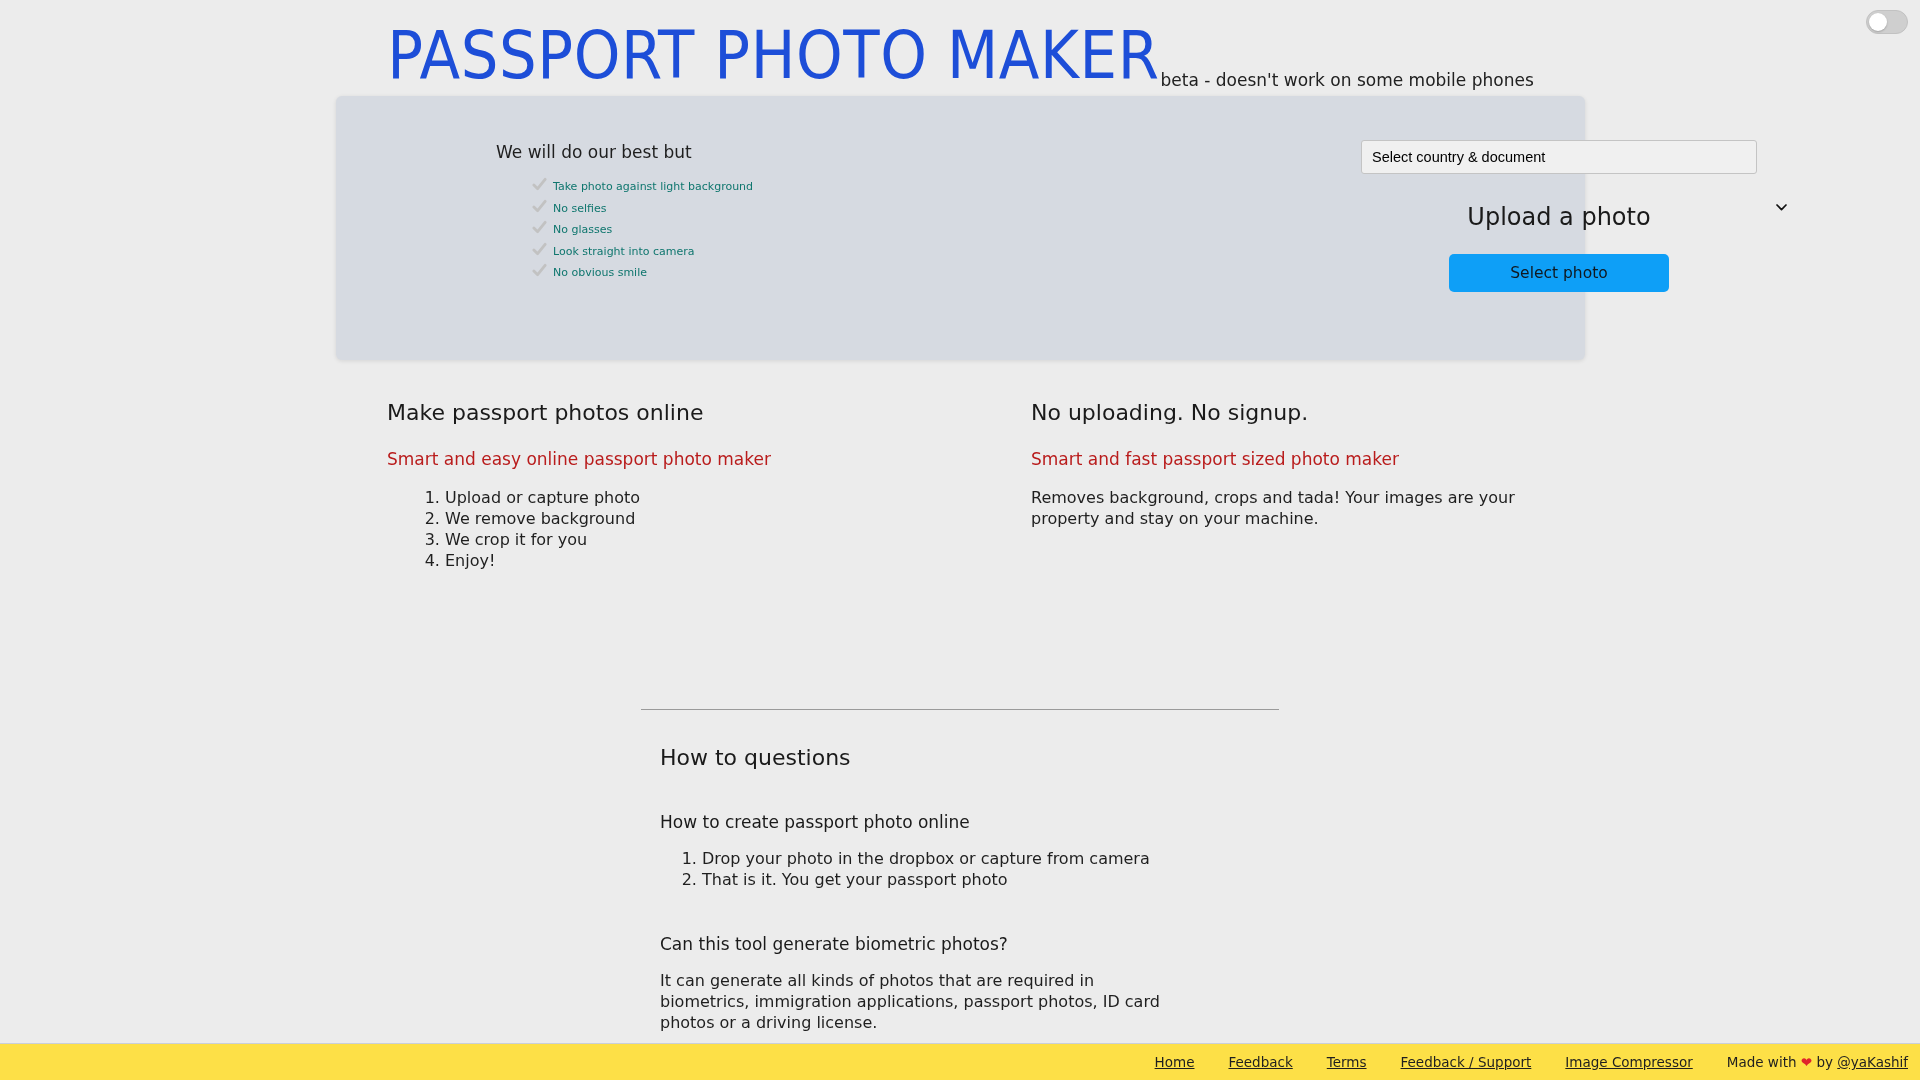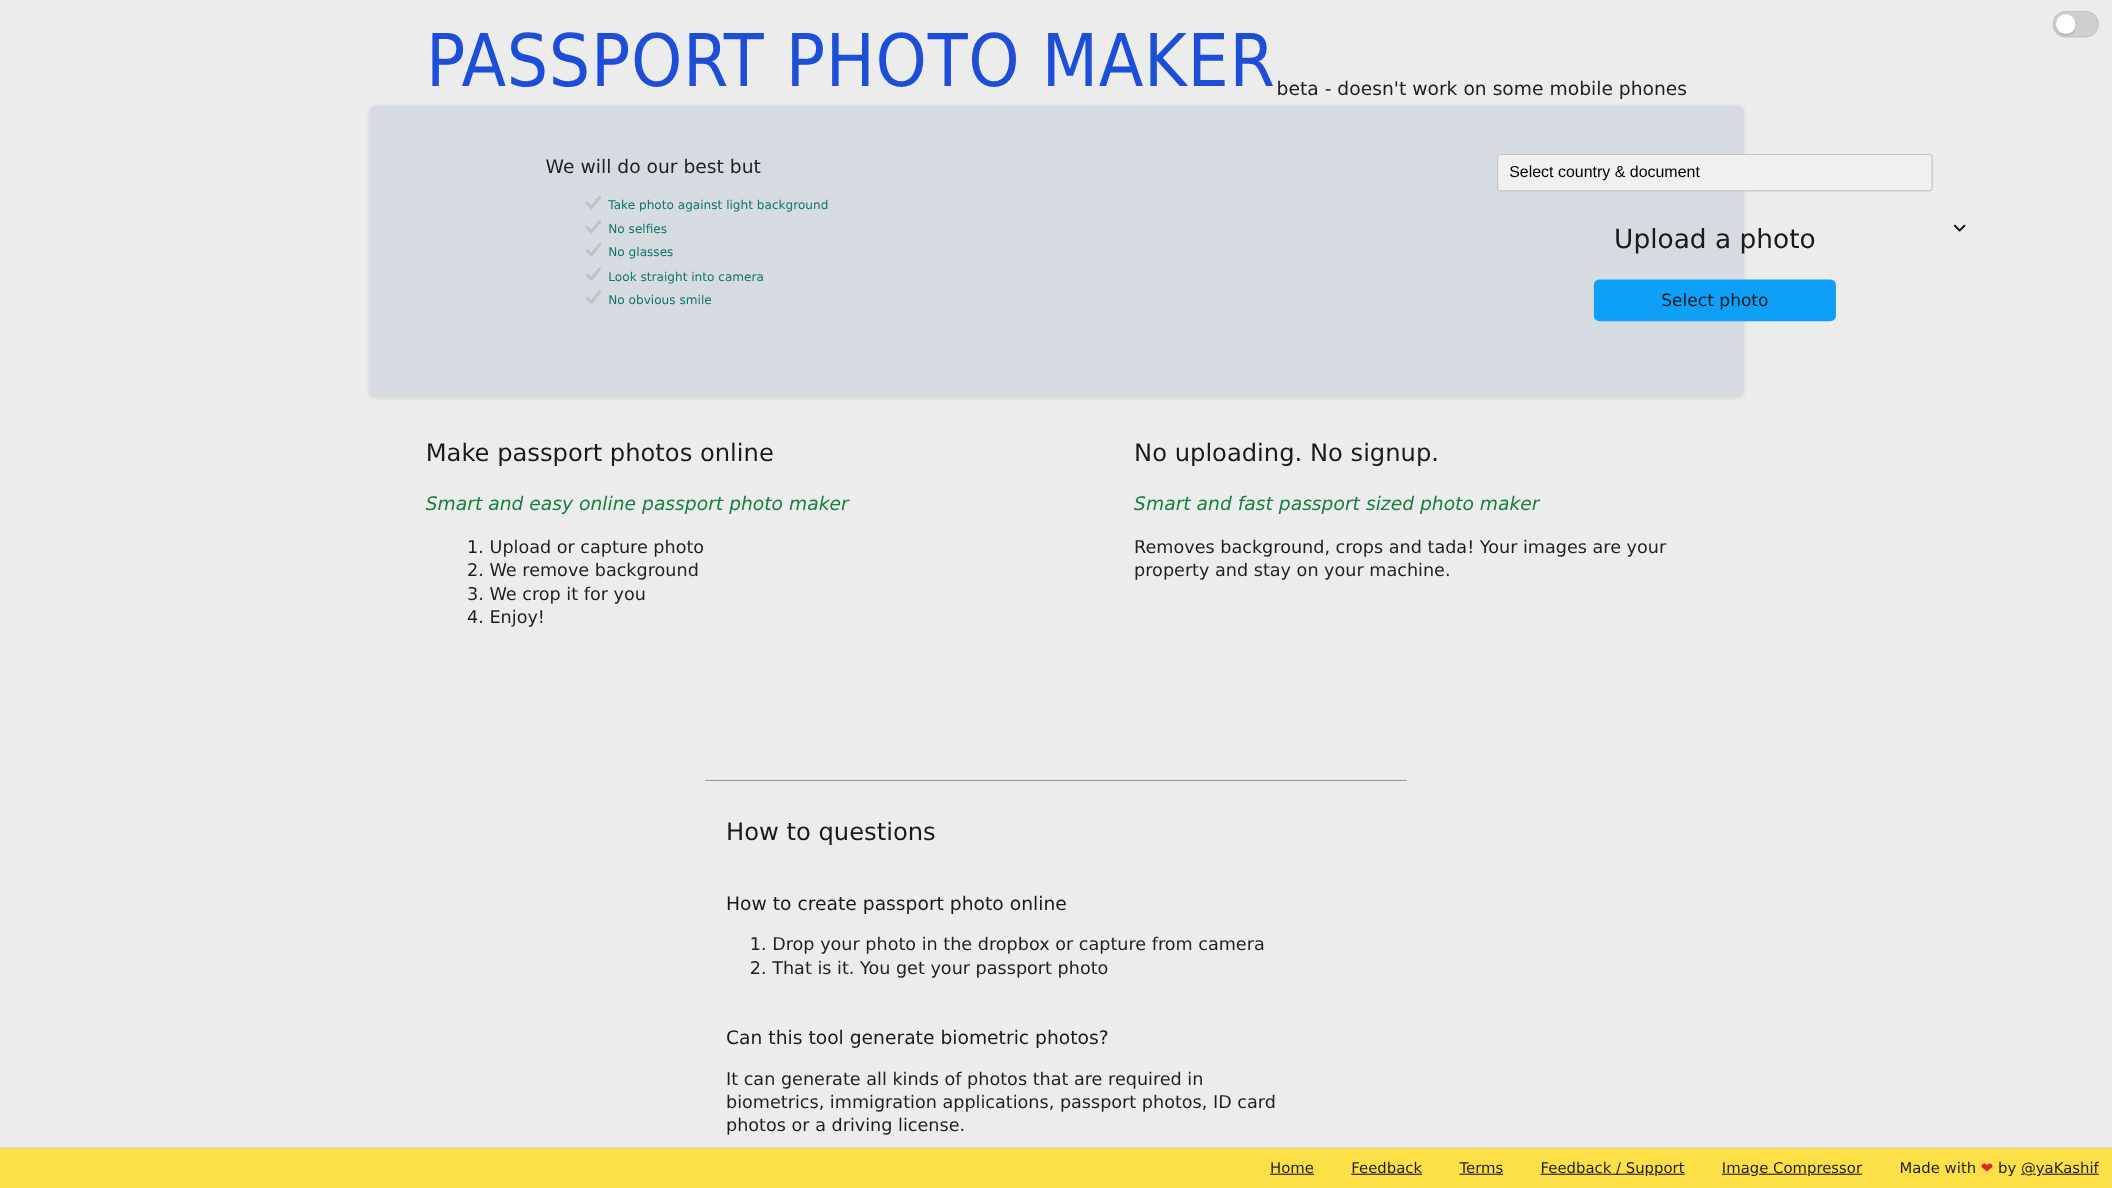--- a/index.html
+++ b/index.html
@@ -187,23 +187,22 @@
   .feature-col.left  { left: 387px; width: 560px; }
   .feature-col.right { left: 1031px; width: 520px; }
   .feature-heading {
     font-size: 22px;
     font-weight: 400;
     color: #1a1a1a;
     margin: 0 0 24px 0;
   }
   .feature-sub {
     font-size: 17px;
-    color: #15803d;
+    color: #b91c1c;
     margin: 0 0 18px 0;
-    font-style: italic;
   }
   .feature-body {
     font-size: 16px;
     line-height: 21px;
     color: #1f1f1f;
     margin: 0;
     max-width: 500px;
   }
   .steps-list {
     margin: 0;

